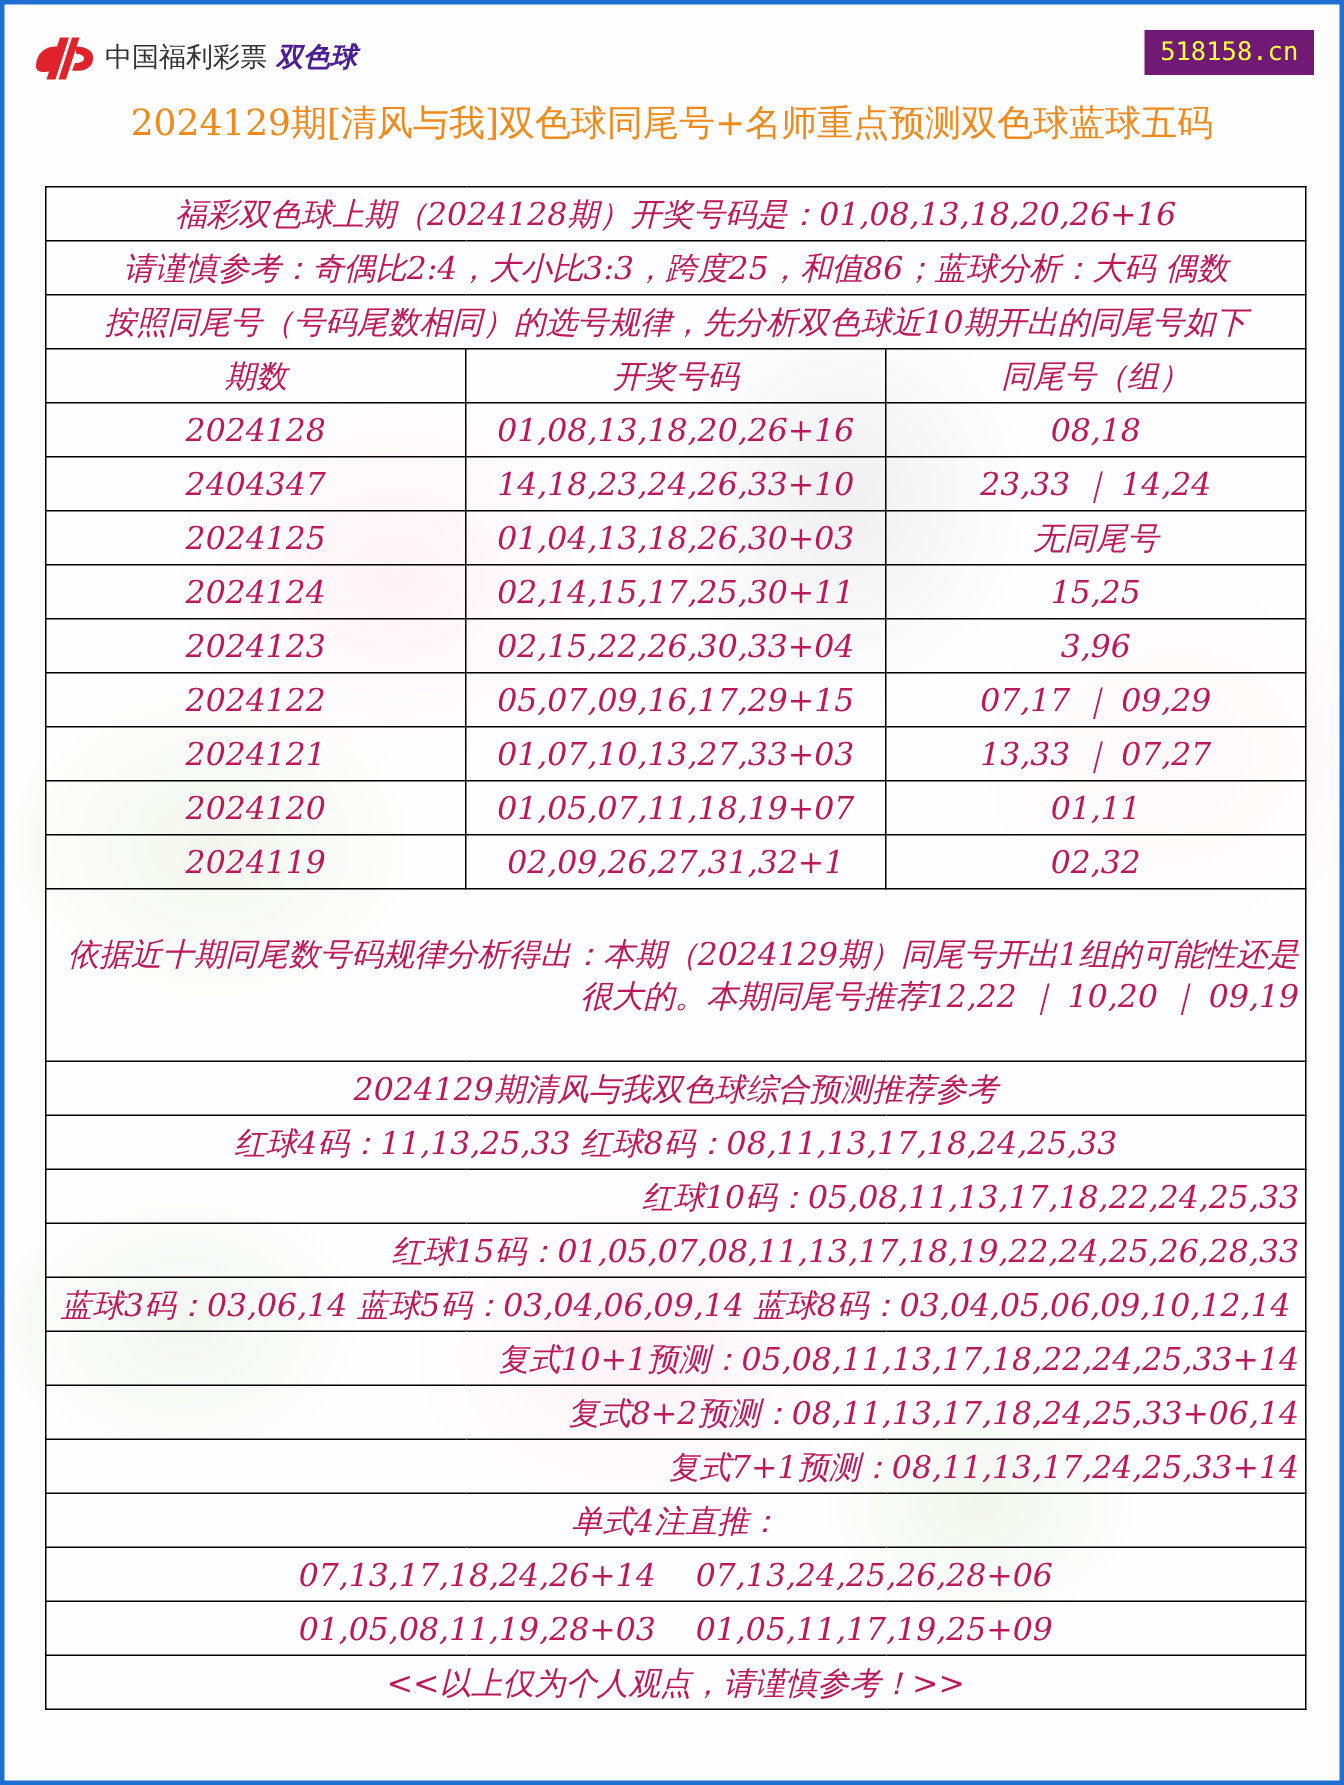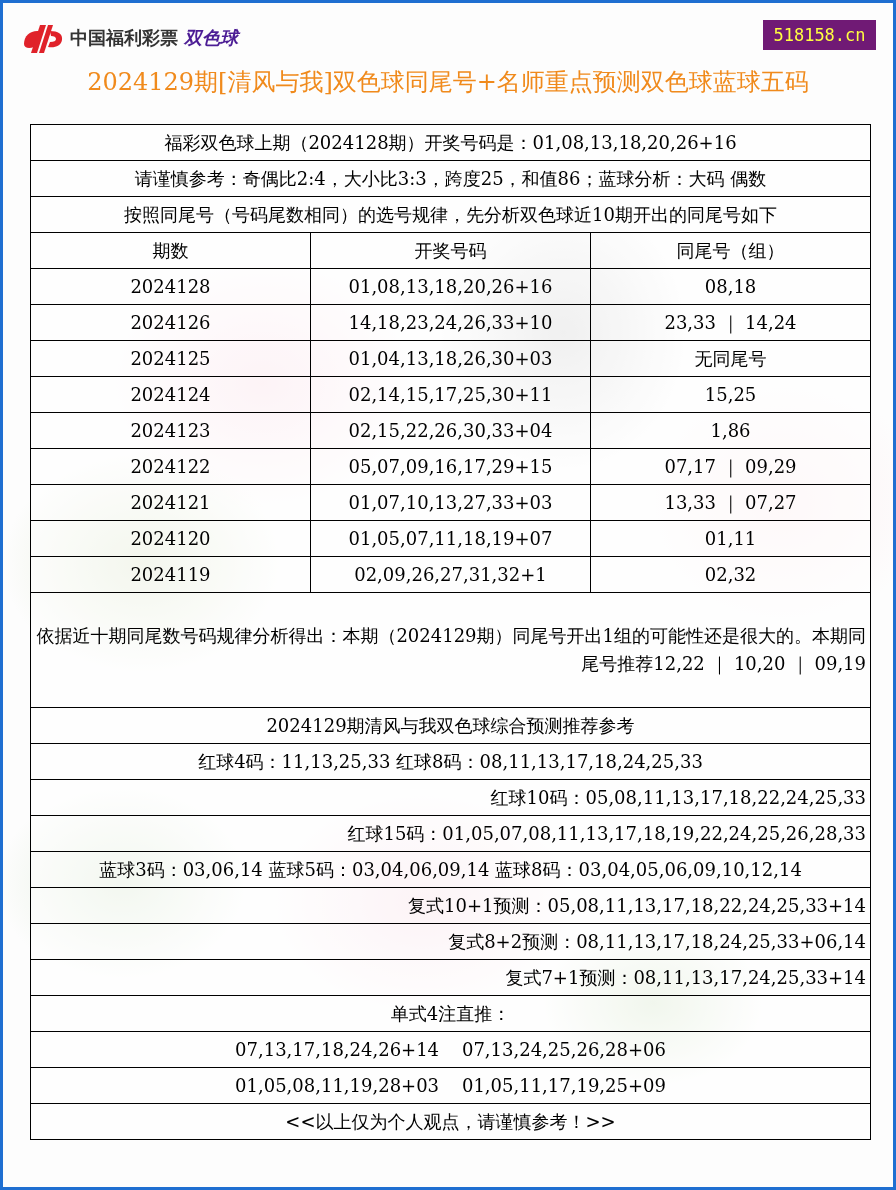--- a/index.html
+++ b/index.html
@@ -19,39 +19,39 @@
       radial-gradient(ellipse 160px 120px at 650px 1000px, rgba(190,215,170,0.45), transparent 70%),
       radial-gradient(ellipse 180px 140px at 120px 880px, rgba(190,215,175,0.40), transparent 70%),
       radial-gradient(ellipse 200px 180px at 780px 500px, rgba(250,215,220,0.35), transparent 70%),
       #fdfdfd;
   }
   .logo {
     position: absolute; left: 20px; top: 22px; height: 32px;
     display: flex; align-items: center; gap: 6px;
   }
   .logo-mark { width: 44px; height: 32px; }
-  .logo-cn { font-family: "DejaVu Sans", sans-serif; font-weight: bold; font-size: 18px; color: #333; letter-spacing: 0px; }
+  .logo-cn { font-family: "DejaVu Sans", sans-serif; font-weight: normal; font-size: 18px; color: #333; letter-spacing: 0px; }
   .logo-ssq {
     font-family: "DejaVu Sans", sans-serif; font-weight: bold; font-style: italic; font-size: 18px;
     color: #4c1d95;
   }
   .site-badge {
     position: absolute; left: 763px; top: 20px; width: 113px; height: 30px;
     background: #701a75; color: #ffff40;
     font-family: "DejaVu Sans Mono", "Liberation Mono", monospace;
     font-size: 17px; line-height: 30px; text-align: center;
   }
   .headline {
     position: absolute; left: 0; top: 66px; width: 896px; text-align: center;
     color: #f08a1c; font-size: 24px; letter-spacing: 0px; white-space: nowrap;
   }
   table.main {
     position: absolute; left: 30px; top: 124px; width: 840px;
     border-collapse: collapse; table-layout: fixed;
-    font-size: 18px; color: #000000;
+    font-size: 21px; color: #be185d; font-style: italic;
   }
   table.main td {
     border: 1px solid #000; height: 35px; padding: 0 4px;
     text-align: center; vertical-align: middle; background: rgba(255,255,255,0.55);
     white-space: nowrap; overflow: hidden;
   }
   table.main td.left { text-align: right; padding-left: 4px; }
   table.main td.para {
     text-align: right; white-space: normal; line-height: 28px; height: 72px; padding: 21px 4px;
   }
@@ -96,38 +96,38 @@
       <td>期数</td>
       <td>开奖号码</td>
       <td>同尾号（组）</td>
     </tr>
     <tr>
       <td>2024128</td>
       <td>01,08,13,18,20,26+16</td>
       <td>08,18</td>
     </tr>
     <tr>
-      <td>2024126</td>
+      <td>2404347</td>
       <td>14,18,23,24,26,33+10</td>
       <td>23,33 ｜ 14,24</td>
     </tr>
     <tr>
       <td>2024125</td>
       <td>01,04,13,18,26,30+03</td>
       <td>无同尾号</td>
     </tr>
     <tr>
       <td>2024124</td>
       <td>02,14,15,17,25,30+11</td>
       <td>15,25</td>
     </tr>
     <tr>
       <td>2024123</td>
       <td>02,15,22,26,30,33+04</td>
-      <td>1,86</td>
+      <td>3,96</td>
     </tr>
     <tr>
       <td>2024122</td>
       <td>05,07,09,16,17,29+15</td>
       <td>07,17 ｜ 09,29</td>
     </tr>
     <tr>
       <td>2024121</td>
       <td>01,07,10,13,27,33+03</td>
       <td>13,33 ｜ 07,27</td>

